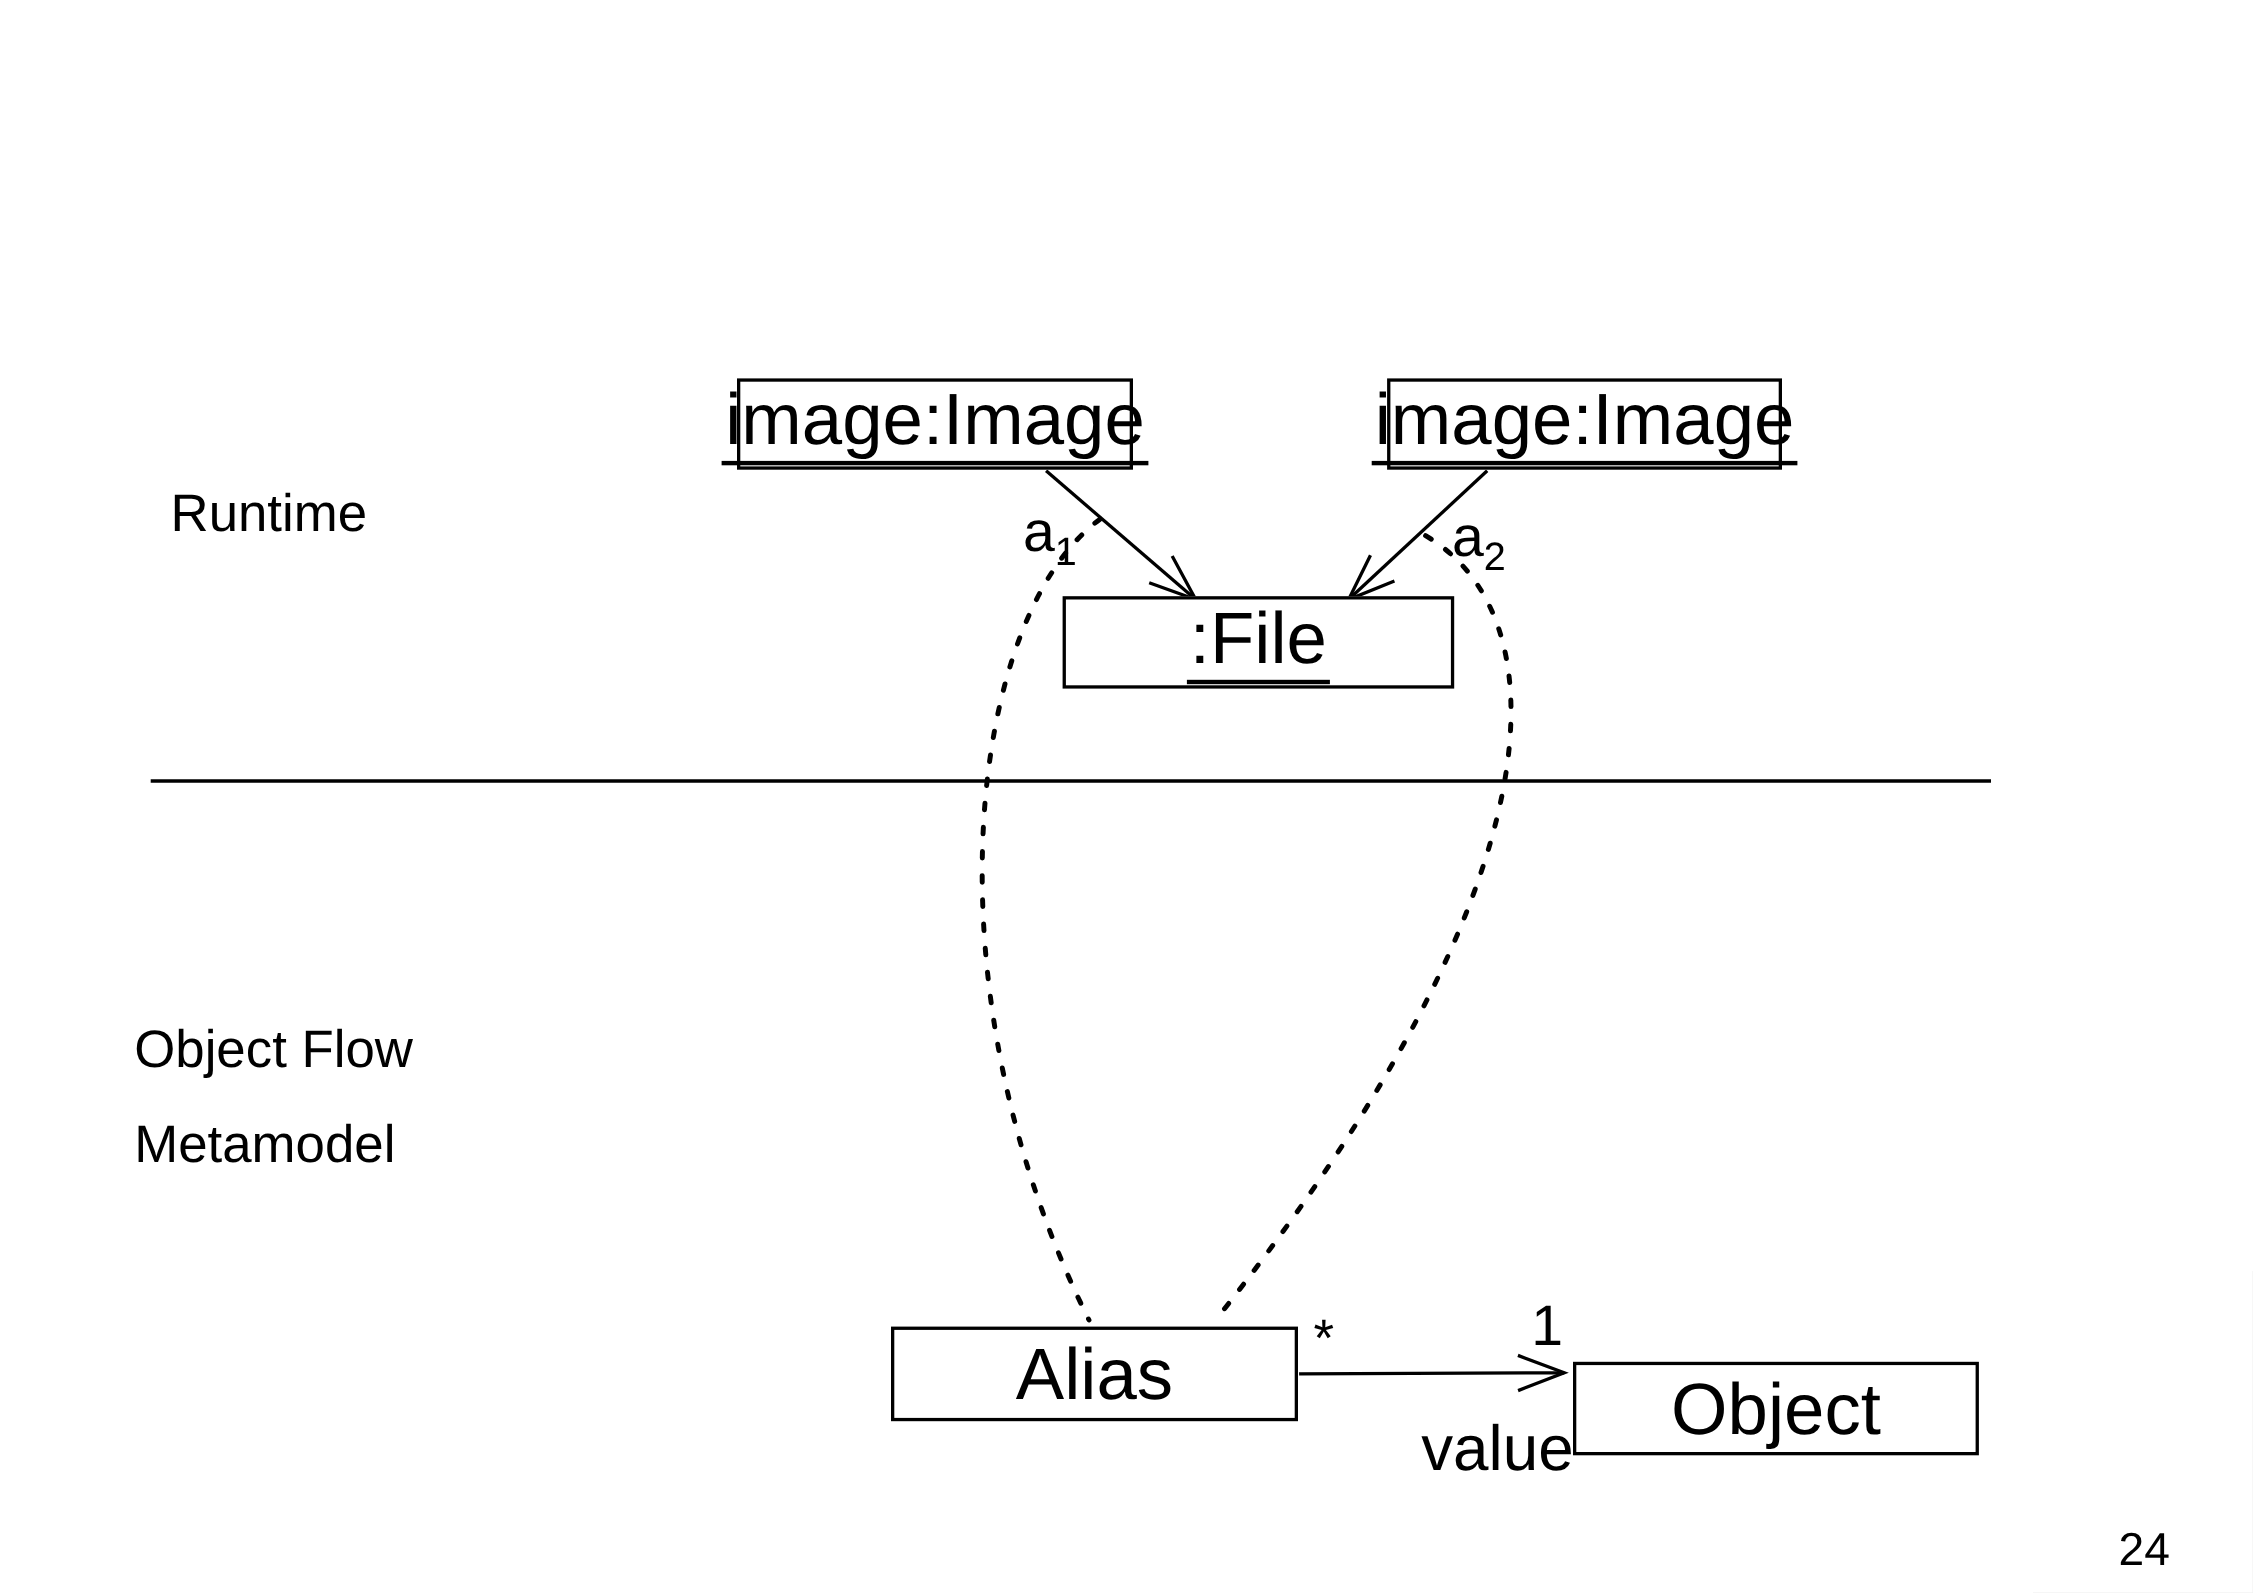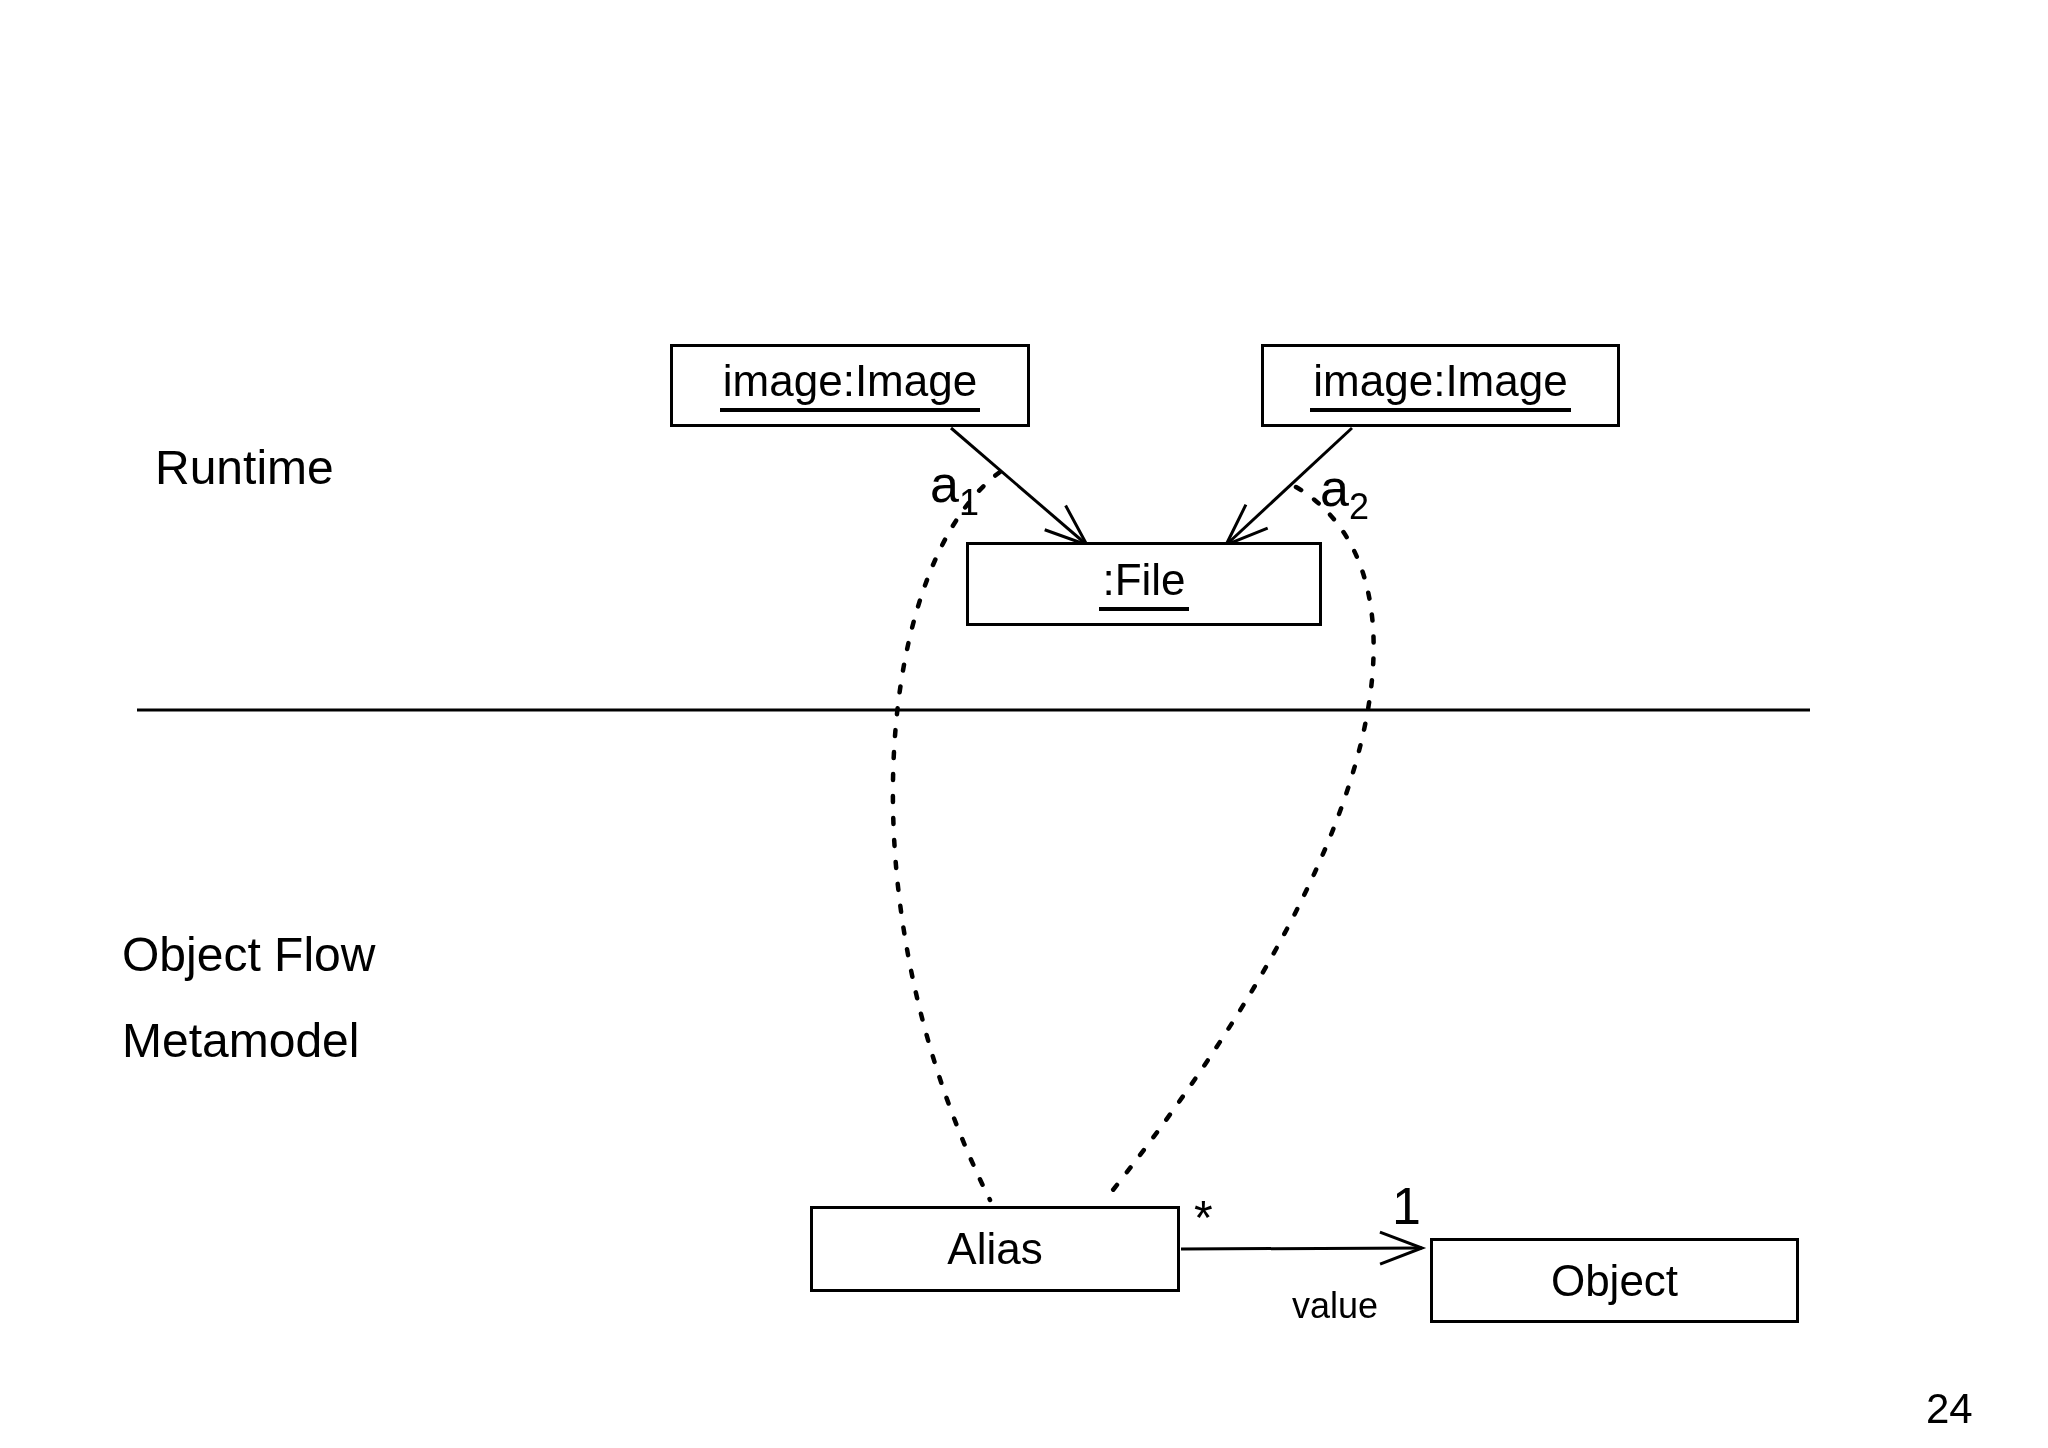--- a/index.html
+++ b/index.html
@@ -34,21 +34,21 @@
   }
   .box{
     position:absolute;
     z-index:2;
     box-sizing:border-box;
     border:3px solid var(--ink);
     background:var(--bg);
     display:flex;
     align-items:center;
     justify-content:center;
-    font-size:44px;
+    font-size:66px;
     line-height:1;
     white-space:nowrap;
   }
   .box .u{
     border-bottom:4px solid var(--ink);
     padding:0 3px 5px 3px;
   }
   .side-label{
     position:absolute;
     z-index:2;
@@ -63,21 +63,21 @@
     white-space:nowrap;
   }
   .alias-label{font-size:52px;}
   .alias-label .sub{
     font-size:36px;
     display:inline-block;
     transform:translateY(13px);
   }
   .mult-star{font-size:48px;}
   .mult-one{font-size:52px;}
-  .assoc-name{font-size:36px;}
+  .assoc-name{font-size:58px;}
   .page-number{
     position:absolute;
     z-index:2;
     font-size:42px;
     line-height:1;
   }
 </style>
 </head>
 <body>
 

